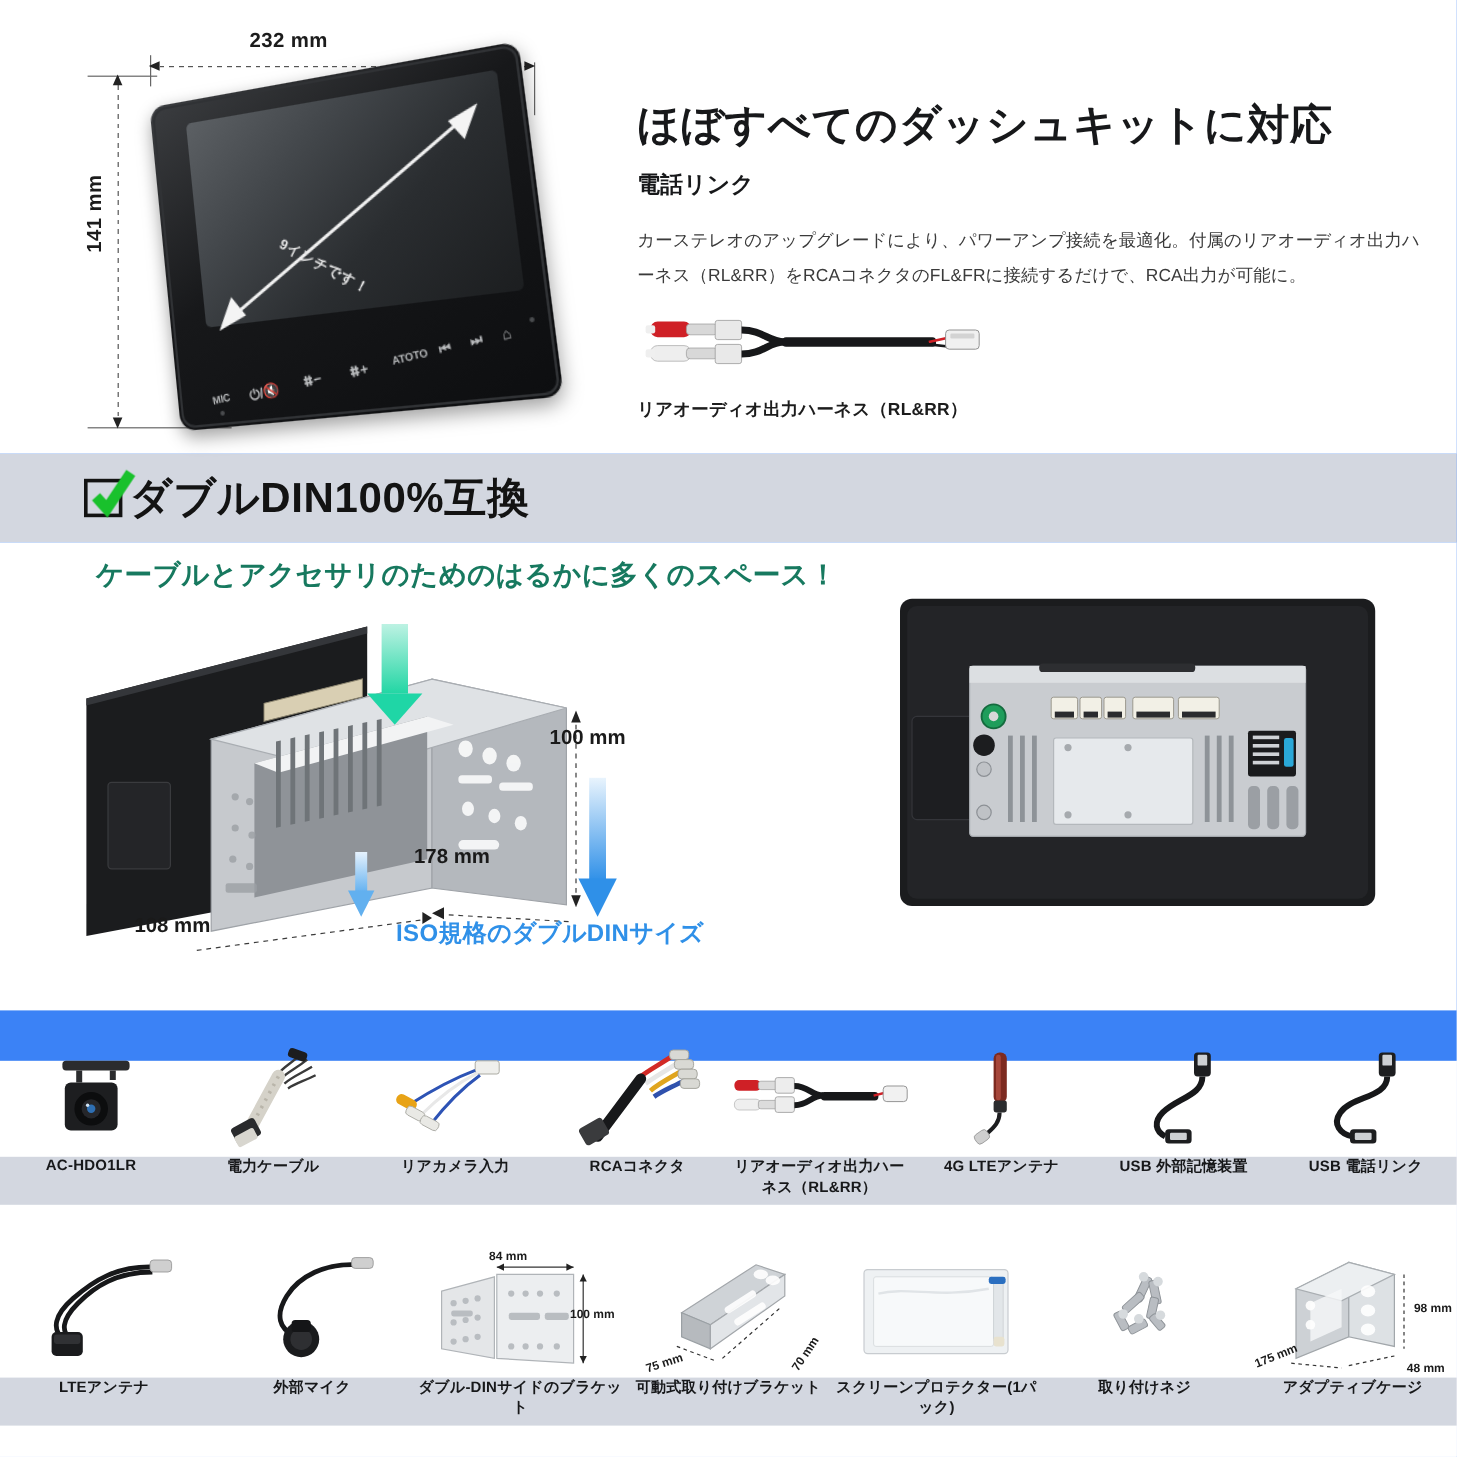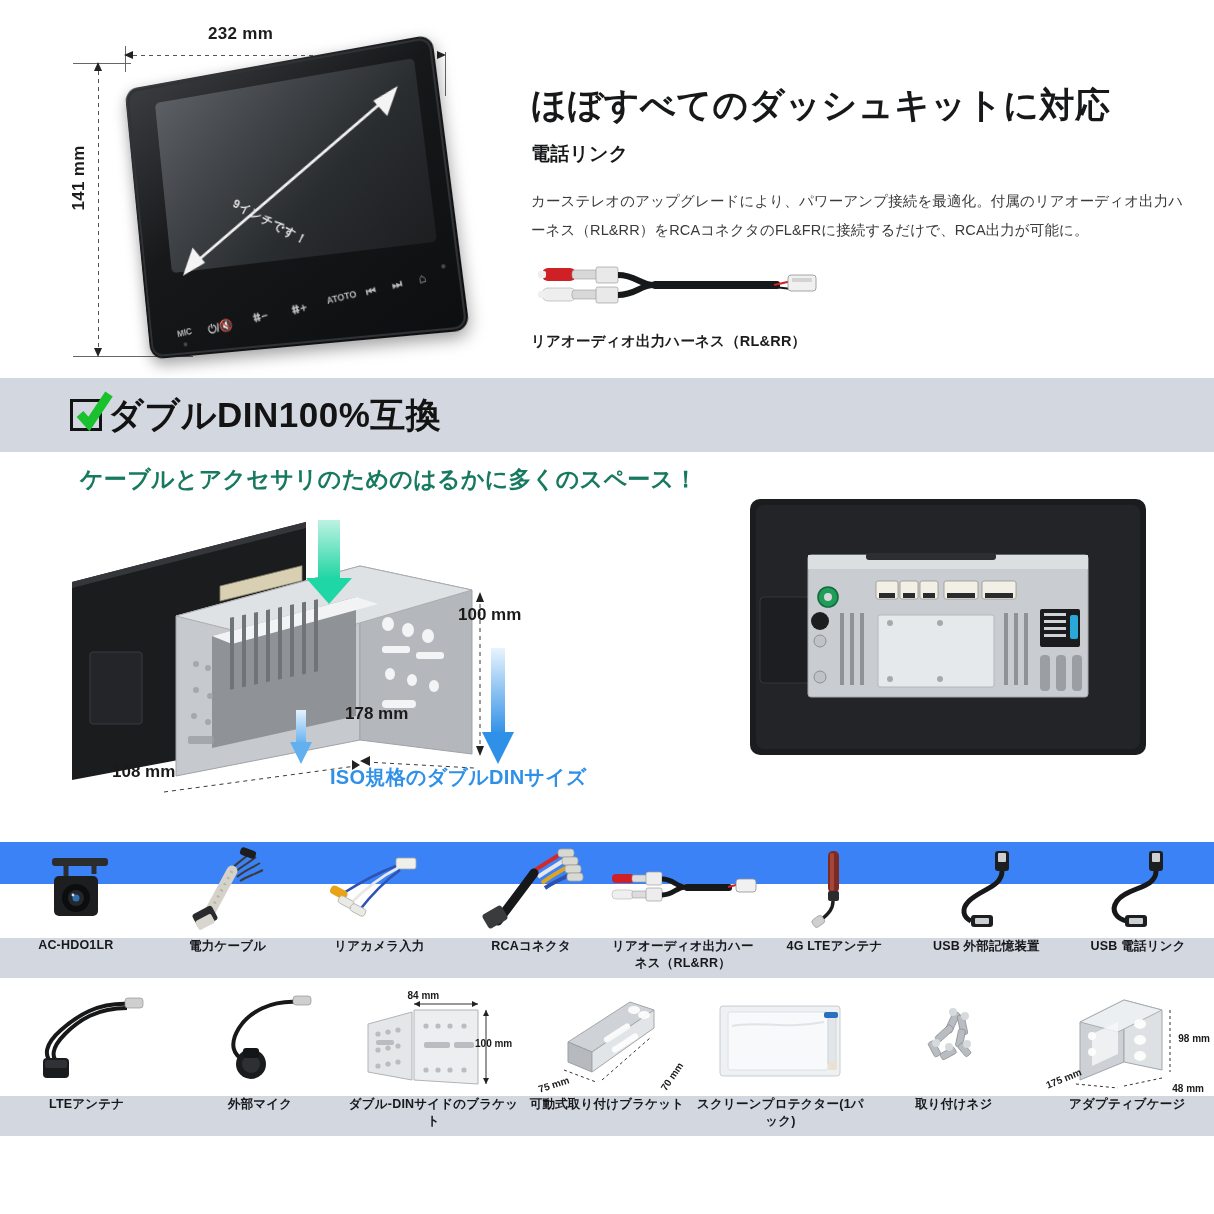--- a/index.html
+++ b/index.html
@@ -98,21 +98,21 @@
 
   .arrow-dn { position:absolute; width:26px; }
   .arrow-dn svg { width:100%; height:100%; }
 
   
   .band-items { height:44px; justify-content:center; }
   .band-items .t { font-size:21px; font-weight:bold; color:#121212; letter-spacing:1px;}
 
   .items-grid { width:1214px; }
   .item-row { display:flex; width:1214px; }
-  .item-cell { flex:1 1 0; display:flex; flex-direction:column; align-items:flex-start; }
+  .item-cell { flex:1 1 0; display:flex; flex-direction:column; align-items:flex-start;margin-top:26px; }
   .item-art { height:96px; width:100%; display:flex; align-items:center; justify-content:center; position:relative; }
   .item-lbl-row { display:flex; width:1214px; background:#d3d7e0; height:40px; align-items:flex-start; }
   .item-lbl { flex:1 1 0; text-align:center; font-size:12.5px; font-weight:bold; color:#17181a; letter-spacing:.2px;}
 
   
   .art svg { display:block; }
   .dimtag { position:absolute; font-size:10px; font-weight:bold; color:#1a1a1a; white-space:nowrap;}
 </style>
 </head>
 <body>

